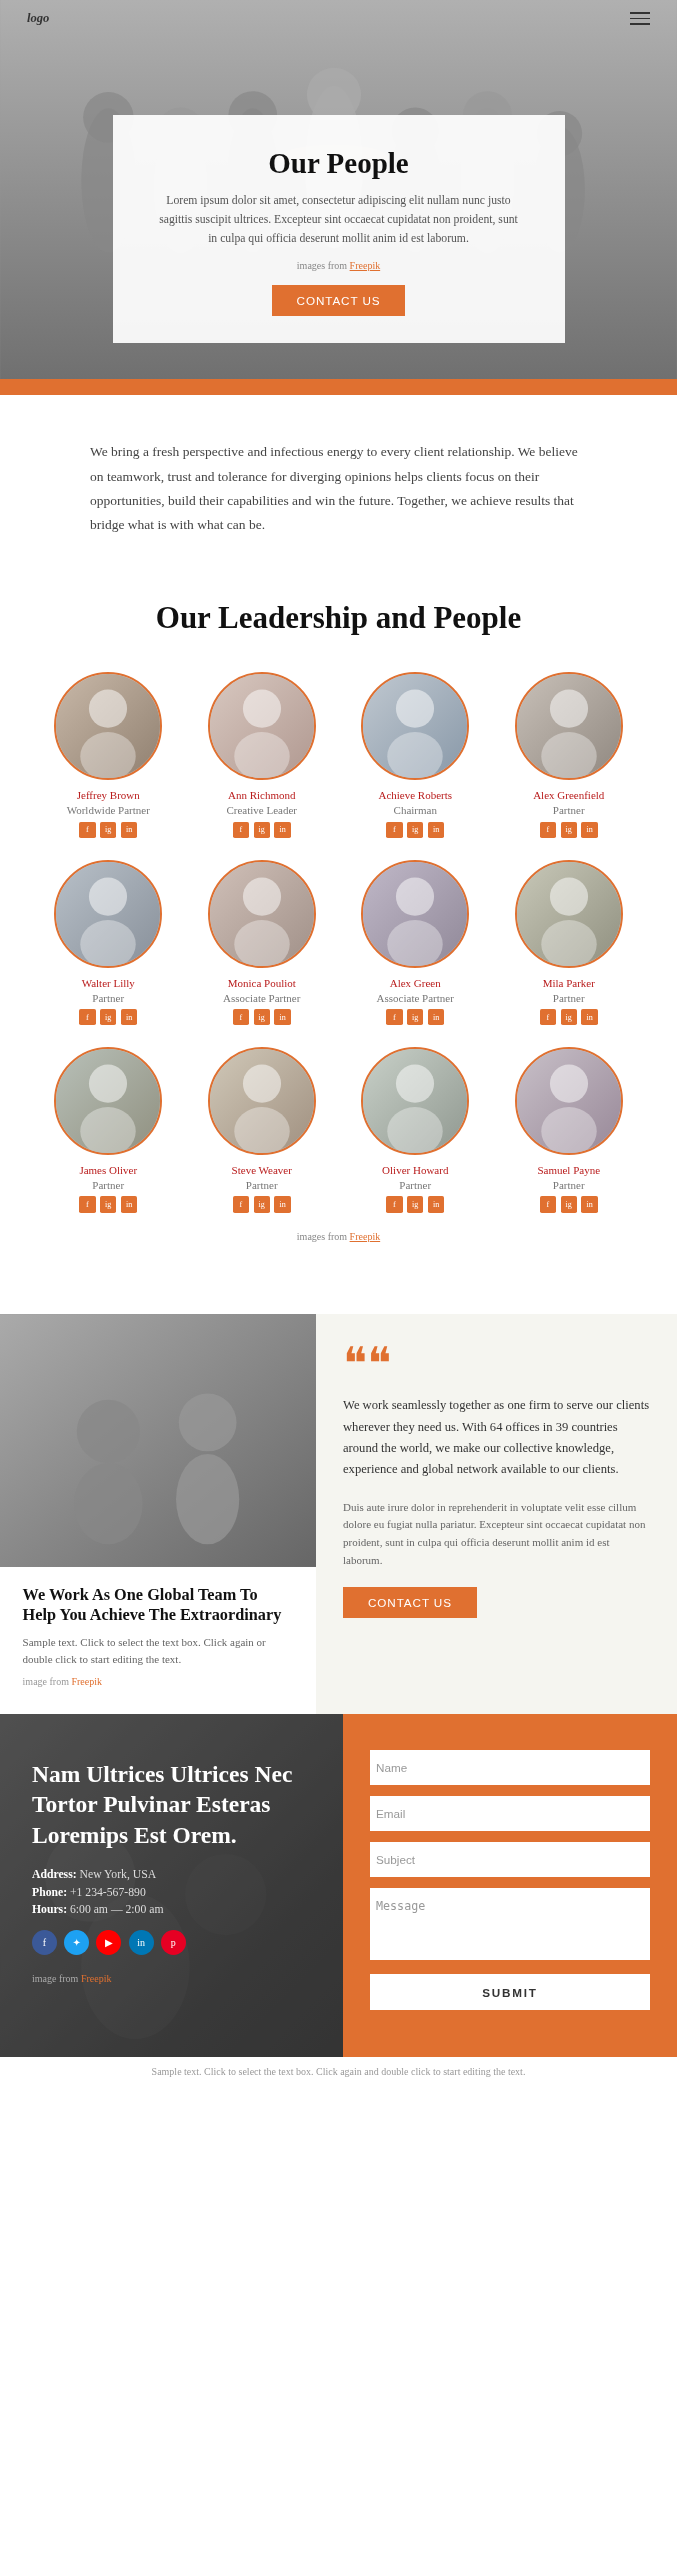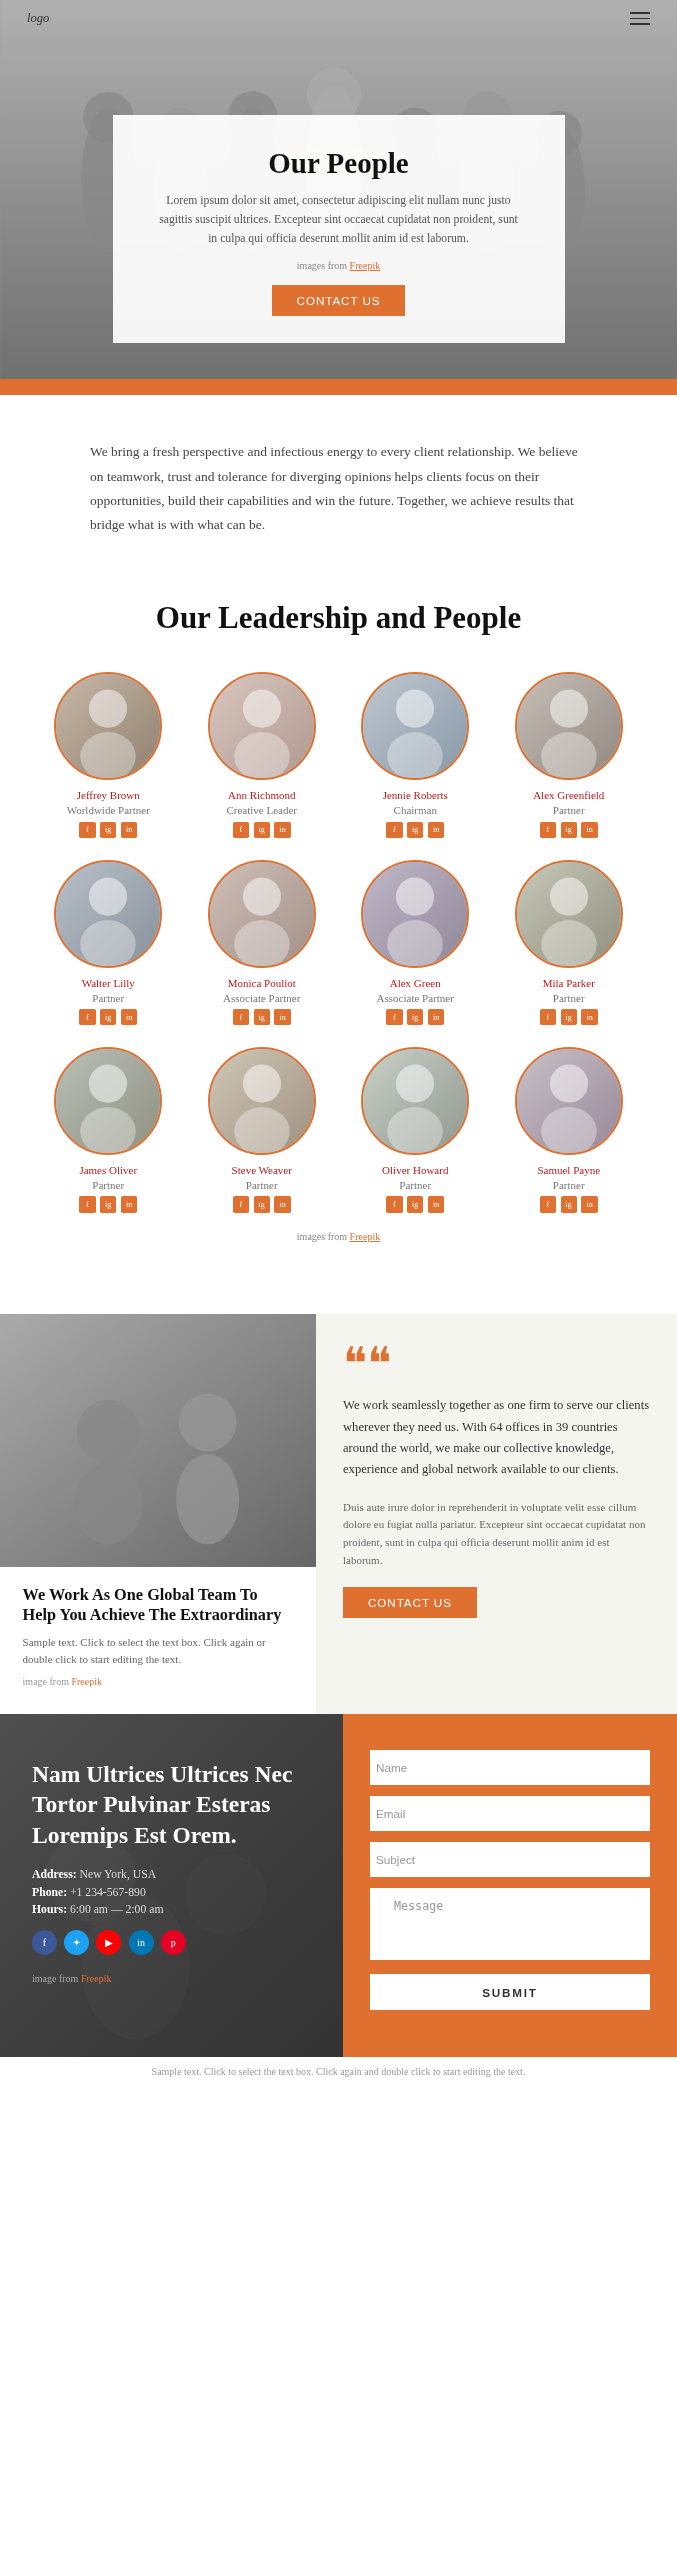--- a/index.html
+++ b/index.html
@@ -3,21 +3,21 @@
   <meta charset="utf-8">
   <style>
     * { box-sizing: border-box; margin: 0; padding: 0; }
     body { font-family: 'Georgia', serif; color: #333; width: 677px; background: #fff; }
 
     
     .header {
       display: flex; justify-content: space-between; align-items: center;
       padding: 11px 27px; position: absolute; top: 0; left: 0; width: 677px; z-index: 10;
     }
-    .logo { font-size: 12.6px; color: #333; font-style: italic; }
+    .logo { font-size: 12.6px; color: #333; font-style: italic; font-weight: bold; }
     .hamburger { display: flex; flex-direction: column; gap: 3.6px; cursor: pointer; }
     .hamburger span { width: 20px; height: 1.8px; background: #333; display: block; }
 
     
     .hero {
       position: relative; width: 677px; height: 379px; overflow: hidden;
       background: #888;
     }
     
     .hero-bg {
@@ -147,21 +147,21 @@
     .contact-right {
       position: relative; z-index: 2; width: 334px; padding: 36px 27px;
       background: #e07030;
     }
     .form-field {
       width: 100%; background: #fff; border: none; padding: 11px 6px;
       font-size: 11.7px; margin-bottom: 11px; color: #333; display: block;
     }
     .form-field::placeholder { color: #999; }
     .form-message {
-      width: 100%; background: #fff; border: none; padding: 11px 24px;
+      width: 100%; background: #fff; border: none; padding: 11px 6px;
       font-size: 11.7px; margin-bottom: 14.5px; color: #333; display: block;
       height: 72px; resize: none;
     }
     .form-message::placeholder { color: #999; }
     .btn-submit {
       width: 100%; background: #fff; color: #333; border: none;
       padding: 11.7px; font-size: 11.7px; cursor: pointer;
       text-transform: uppercase; letter-spacing: 1.8px; font-weight: bold;
     }
 
@@ -271,21 +271,21 @@
 
     <div class="team-member">
       <div class="avatar-circle">
         <div class="avatar-inner av3">
           <svg width="108" height="108" viewBox="0 0 120 120">
               <circle cx="60" cy="40" r="22" fill="rgba(255,255,255,0.5)"></circle>
               <ellipse cx="60" cy="95" rx="32" ry="28" fill="rgba(255,255,255,0.35)"></ellipse>
             </svg>
         </div>
       </div>
-      <div class="member-name">Jennie Roberts</div>
+      <div class="member-name">Achieve Roberts</div>
       <div class="member-role">Chairman</div>
       <div class="social-icons">
         <div class="social-icon">f</div>
         <div class="social-icon">ig</div>
         <div class="social-icon">in</div>
       </div>
     </div>
 
     <div class="team-member">
       <div class="avatar-circle">

